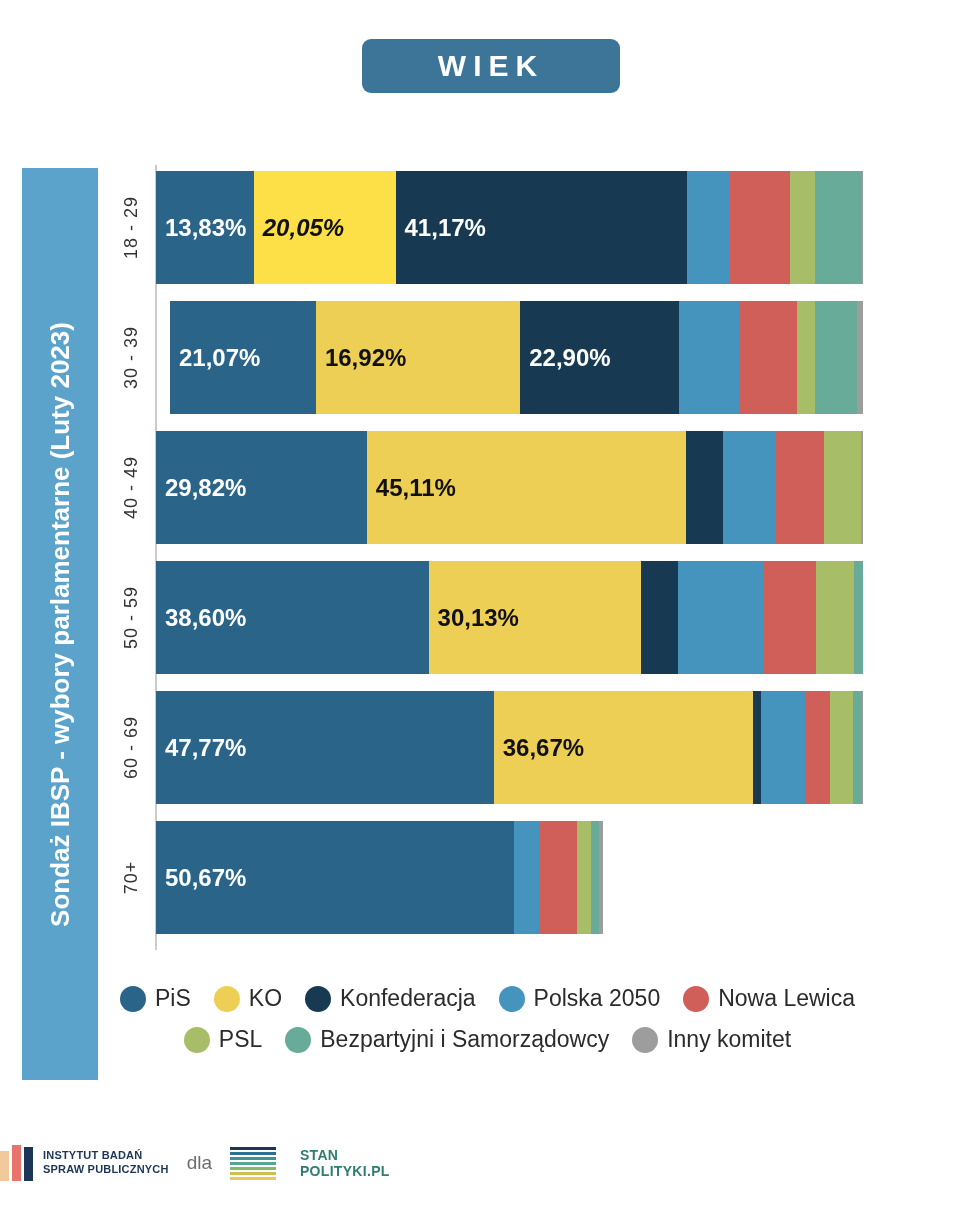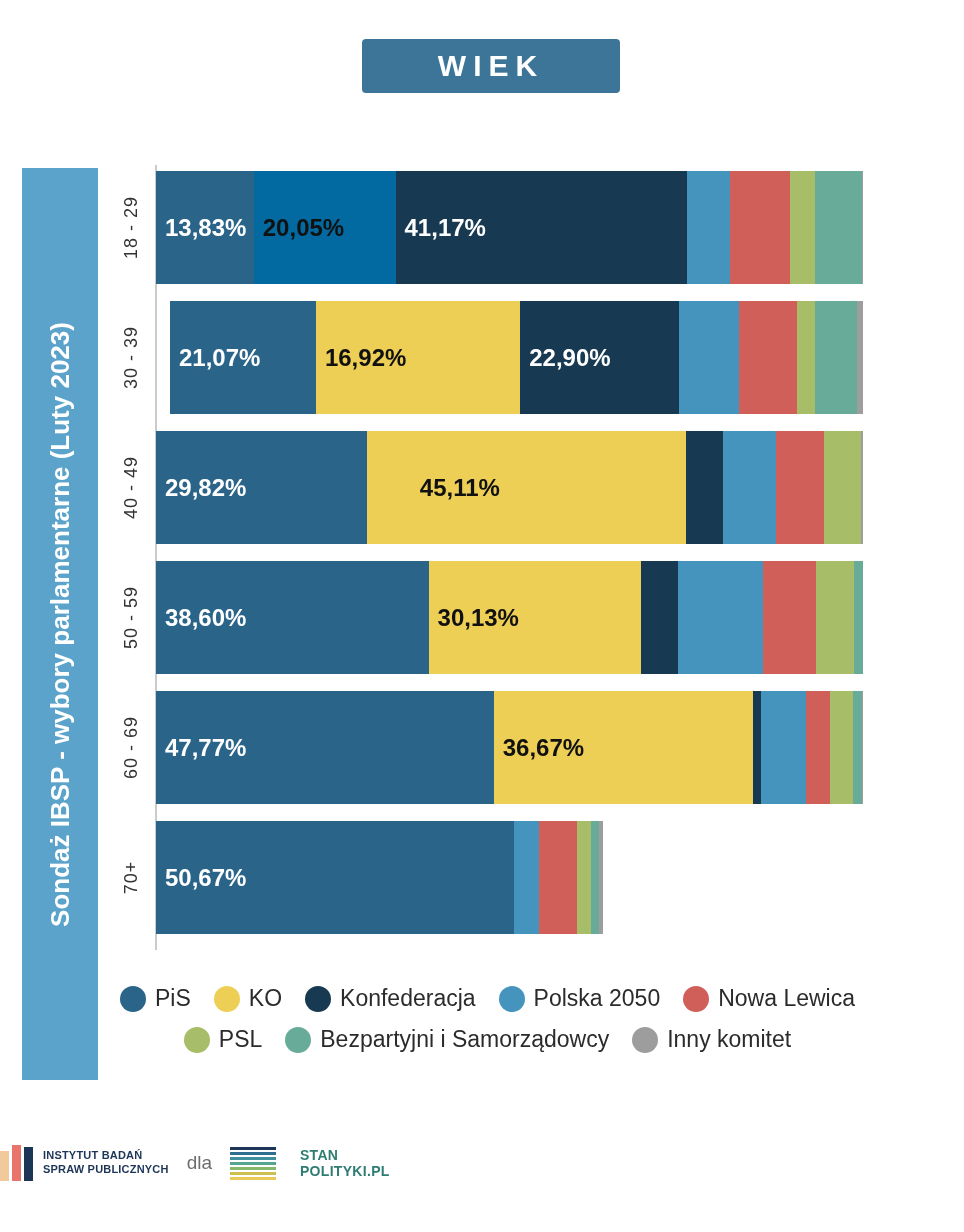--- a/index.html
+++ b/index.html
@@ -16,21 +16,21 @@
   }
 
   
   #title-pill {
     position: absolute;
     left: 362px;
     top: 39px;
     width: 258px;
     height: 54px;
     background: #3d7599;
-    border-radius: 4px;
+    border-radius: 9px;
     display: flex;
     align-items: center;
     justify-content: center;
   }
   #title-pill .txt {
     color: #ffffff;
     font-size: 30px;
     font-weight: bold;
     letter-spacing: 7px;
   }
@@ -222,21 +222,21 @@
   <div id="axis-line"></div>
   <div id="bars-container">
       <div class="bar-row" style="top: 8px;">
         <div class="row-label">
           <span>18 - 29</span>
         </div>
         <div class="bar">
           <div class="seg" title="PiS 13,83%" style="width: 13.83%; background: rgb(42, 100, 137);">
             <span class="vlabel" style="color: rgb(255, 255, 255);">13,83%</span>
           </div>
-          <div class="seg" title="KO 20,05%" style="width: 20.05%; background: #0369a1;">
+          <div class="seg" title="KO 20,05%" style="width: 20.05%; background: #fde047; font-style: italic;">
             <span class="vlabel" style="color: rgb(17, 17, 17);">20,05%</span>
           </div>
           <div class="seg" title="Konfederacja 41,17%" style="width: 41.17%; background: rgb(23, 58, 82);">
             <span class="vlabel" style="color: rgb(255, 255, 255);">41,17%</span>
           </div>
           <div class="seg" title="Polska 2050 6,08%" style="width: 6.08%; background: rgb(68, 148, 190);"></div>
           <div class="seg" title="Nowa Lewica 8,49%" style="width: 8.49%; background: rgb(208, 95, 90);"></div>
           <div class="seg" title="PSL 3,54%" style="width: 3.54%; background: rgb(167, 189, 104);"></div>
           <div class="seg" title="Bezpartyjni i Samorządowcy 6,65%" style="width: 6.65%; background: rgb(105, 171, 153);"></div>
           <div class="seg" title="Inny komitet 0,19%" style="width: 0.19%; background: rgb(157, 157, 157);"></div>
@@ -265,21 +265,21 @@
       </div>
       <div class="bar-row" style="top: 268px;">
         <div class="row-label">
           <span>40 - 49</span>
         </div>
         <div class="bar">
           <div class="seg" title="PiS 29,82%" style="width: 29.82%; background: rgb(42, 100, 137);">
             <span class="vlabel" style="color: rgb(255, 255, 255);">29,82%</span>
           </div>
           <div class="seg" title="KO 45,11%" style="width: 45.11%; background: rgb(238, 207, 85);">
-            <span class="vlabel" style="color: rgb(17, 17, 17); margin-left: 44px;">45,11%</span>
+            <span class="vlabel" style="color: rgb(17, 17, 17);">45,11%</span>
           </div>
           <div class="seg" title="Konfederacja 5,23%" style="width: 5.23%; background: rgb(23, 58, 82);"></div>
           <div class="seg" title="Polska 2050 7,50%" style="width: 7.5%; background: rgb(68, 148, 190);"></div>
           <div class="seg" title="Nowa Lewica 6,79%" style="width: 6.79%; background: rgb(208, 95, 90);"></div>
           <div class="seg" title="PSL 5,23%" style="width: 5.23%; background: rgb(167, 189, 104);"></div>
           <div class="seg" title="Inny komitet 0,32%" style="width: 0.32%; background: rgb(157, 157, 157);"></div>
         </div>
       </div>
       <div class="bar-row" style="top: 398px;">
         <div class="row-label">

